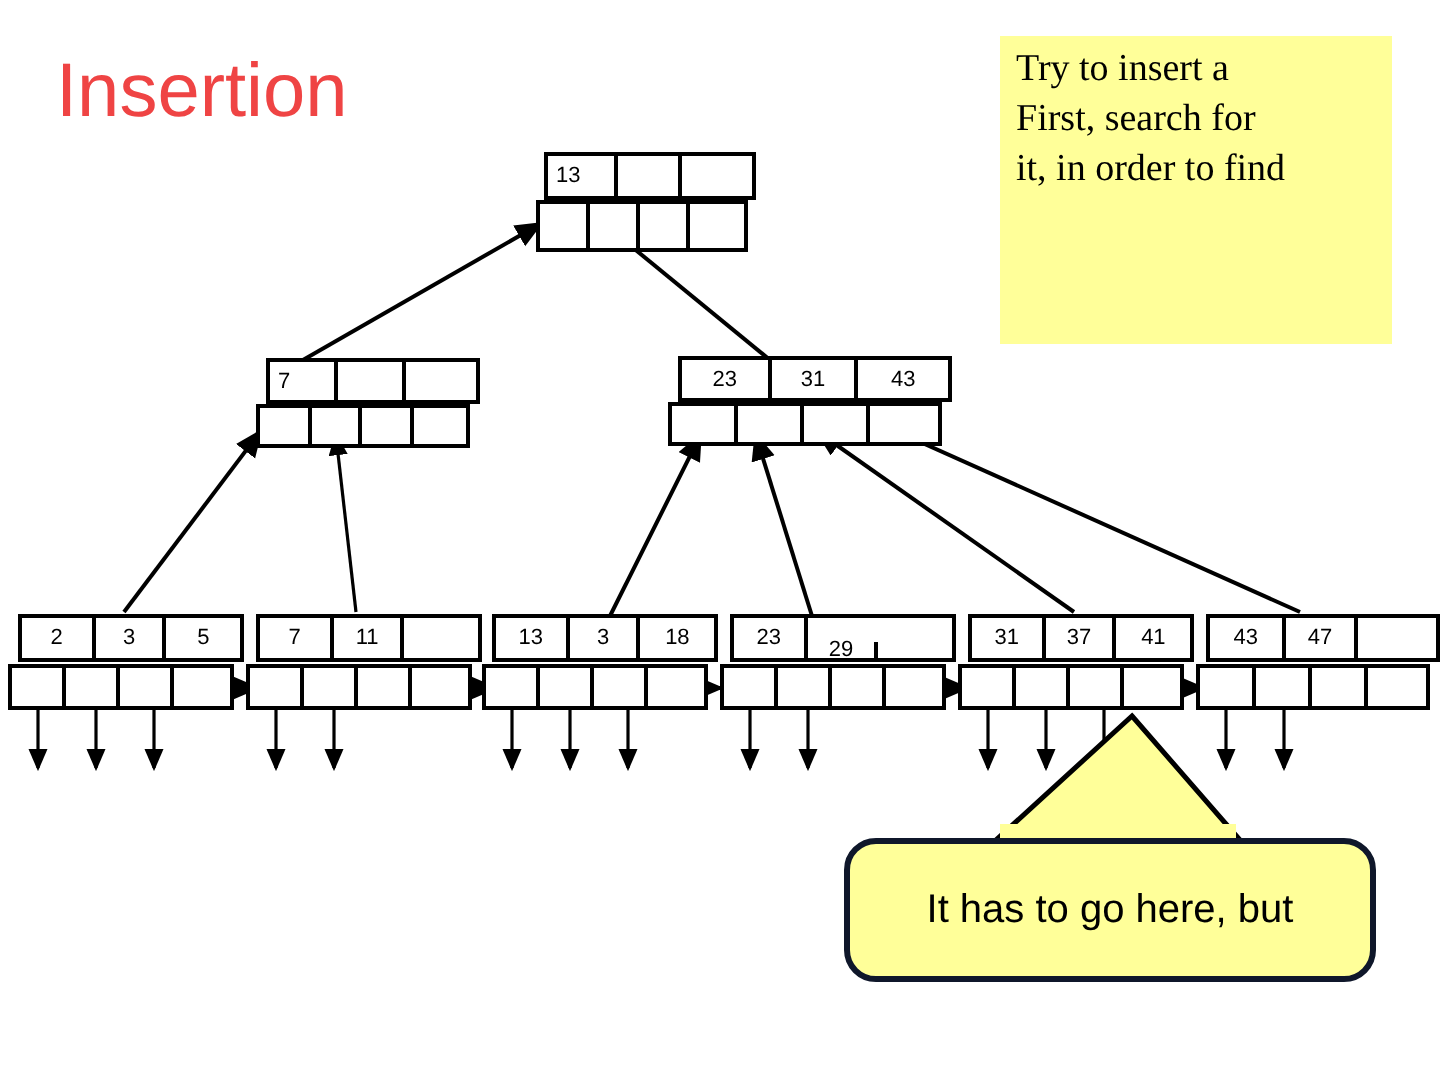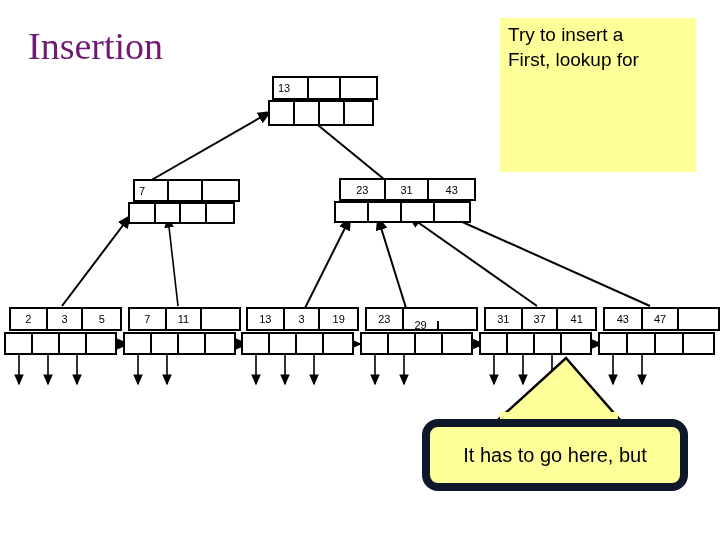--- a/index.html
+++ b/index.html
@@ -16,45 +16,45 @@
     font-family: "Liberation Sans", sans-serif;
   }
 
   
   .title {
     position: absolute;
     left: 28px;
     top: 24px;
     font-size: 38px;
     line-height: 44px;
-    color: #701a75;
-    font-family: Liberation Serif, serif;
+    color: #ef4444;
+    font-family: Liberation Sans, sans-serif;
     white-space: nowrap;
     text-align: right;
   }
 
   
   .callout-rect {
     position: absolute;
     background: #ffff99;
     color: #000000;
     font-size: 19px;
     line-height: 25px;
     padding: 4px 6px 20px 8px;
     box-sizing: border-box;
-    font-family: Liberation Sans, sans-serif;
+    font-family: Liberation Serif, serif;
   }
   .callout-rect .hl {
     color: #c03000;
   }
 
   .bubble {
     position: absolute;
     background: #ffff99;
-    border: 8px solid #0f172a;
+    border: 3px solid #0f172a;
     border-radius: 16px;
     box-sizing: border-box;
     display: flex;
     align-items: center;
     justify-content: center;
     text-align: center;
     font-size: 20px;
     line-height: 26px;
     color: #000000;
     font-family: "Liberation Sans", sans-serif;
@@ -224,21 +224,21 @@
       <div class="cell" style="width:28px;"></div>
       <div class="cell" style="width:28px;"></div>
       <div class="cell" style="width:29px;"></div>
     </div>
   </div>
 
   <div class="node" style="left:241px; top:307px; width:118px; height:48px;">
     <div class="keyrow" style="left:5px; top:0; width:113px; height:24px;">
       <div class="cell" style="width:38px;">13</div>
       <div class="cell" style="width:37px;">3</div>
-      <div class="cell" style="width:38px;">19</div>
+      <div class="cell" style="width:38px;">18</div>
     </div>
     <div class="ptrrow" style="left:0; top:25px; width:113px; height:23px;">
       <div class="cell" style="width:28px;"></div>
       <div class="cell" style="width:28px;"></div>
       <div class="cell" style="width:28px;"></div>
       <div class="cell" style="width:29px;"></div>
     </div>
   </div>
 
   <div class="node" style="left:360px; top:307px; width:118px; height:48px;">
@@ -278,21 +278,22 @@
     <div class="ptrrow" style="left:0; top:25px; width:117px; height:23px;">
       <div class="cell" style="width:29px;"></div>
       <div class="cell" style="width:29px;"></div>
       <div class="cell" style="width:29px;"></div>
       <div class="cell" style="width:30px;"></div>
     </div>
   </div>
 
   <div class="callout-rect" style="left:500px; top:18px; width:196px; height:154px;">
     <div>Try to insert a</div>
-    <div>First, lookup for</div>
+    <div>First, search for</div>
+    <div>it, in order to find</div>
   </div>
 
   <div class="bubble" style="left:422px; top:419px; width:266px; height:72px;">
     <div>
       <div>It has to go here, but</div>
     </div>
   </div>
 
 </div>
 

